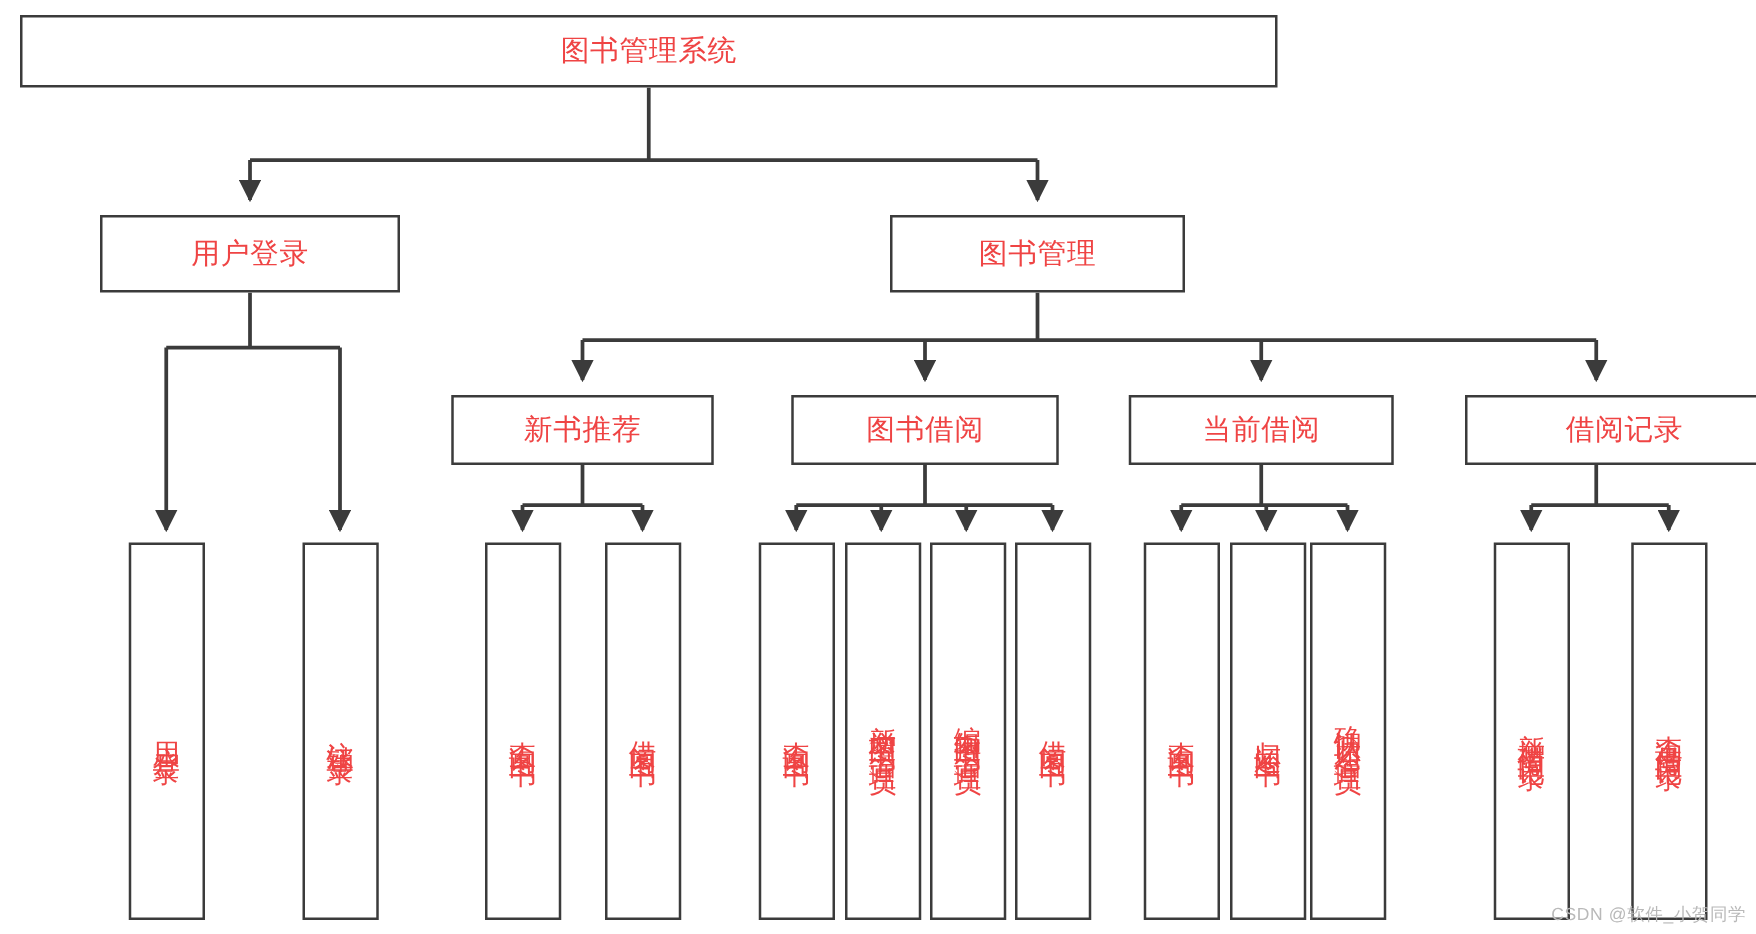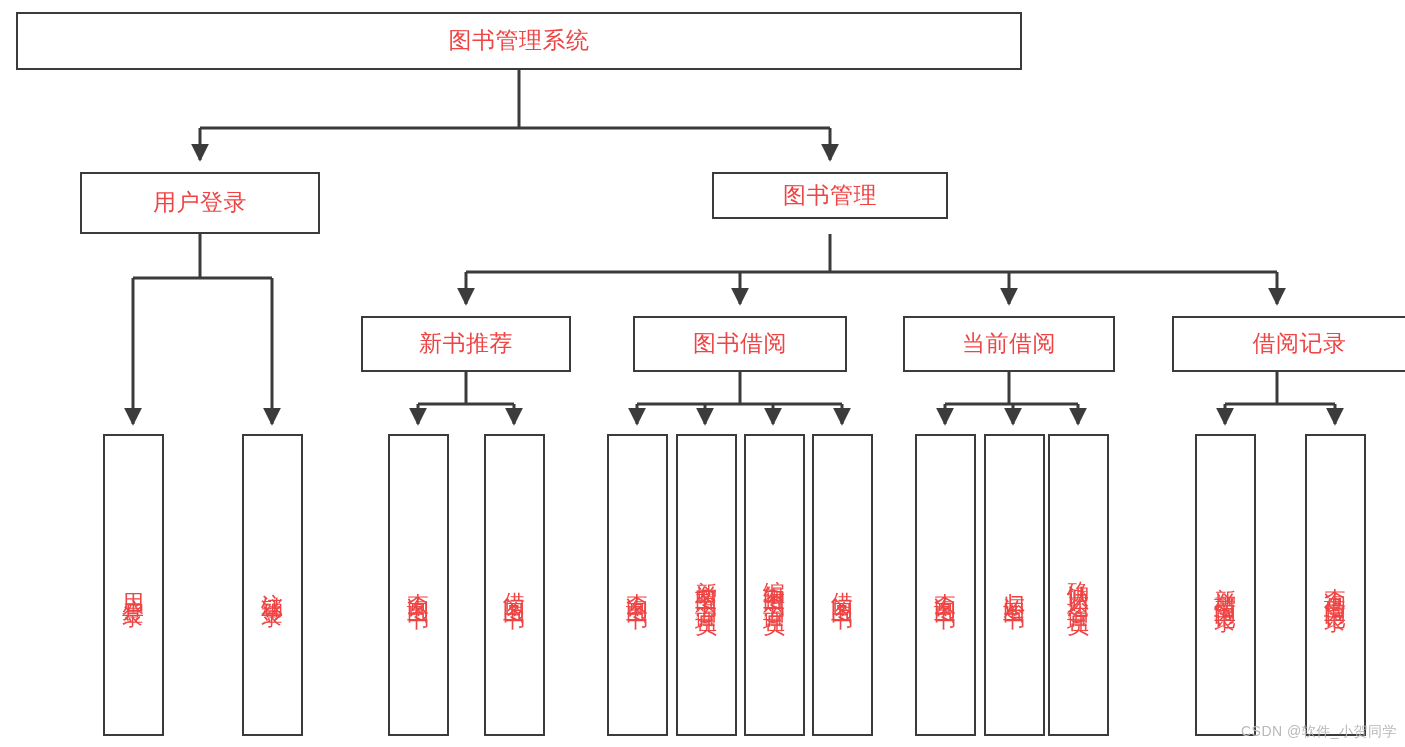--- a/index.html
+++ b/index.html
@@ -122,21 +122,21 @@
     </g>
   </svg>
 
   <div class="node h-node" style="left:16px; top:12px; width:1006px; height:58px;">
     <span class="node-label">图书管理系统</span>
   </div>
 
   <div class="node h-node" style="left:80px; top:172px; width:240px; height:62px;">
     <span class="node-label">用户登录</span>
   </div>
-  <div class="node h-node" style="left:712px; top:172px; width:236px; height:47px;">
+  <div class="node h-node" style="left:712px; top:172px; width:236px; height:62px;">
     <span class="node-label">图书管理</span>
   </div>
 
   <div class="node h-node" style="left:633px; top:316px; width:214px; height:56px;">
     <span class="node-label">图书借阅</span>
   </div>
   <div class="node h-node" style="left:361px; top:316px; width:210px; height:56px;">
     <span class="node-label">新书推荐</span>
   </div>
   <div class="node h-node" style="left:903px; top:316px; width:212px; height:56px;">

